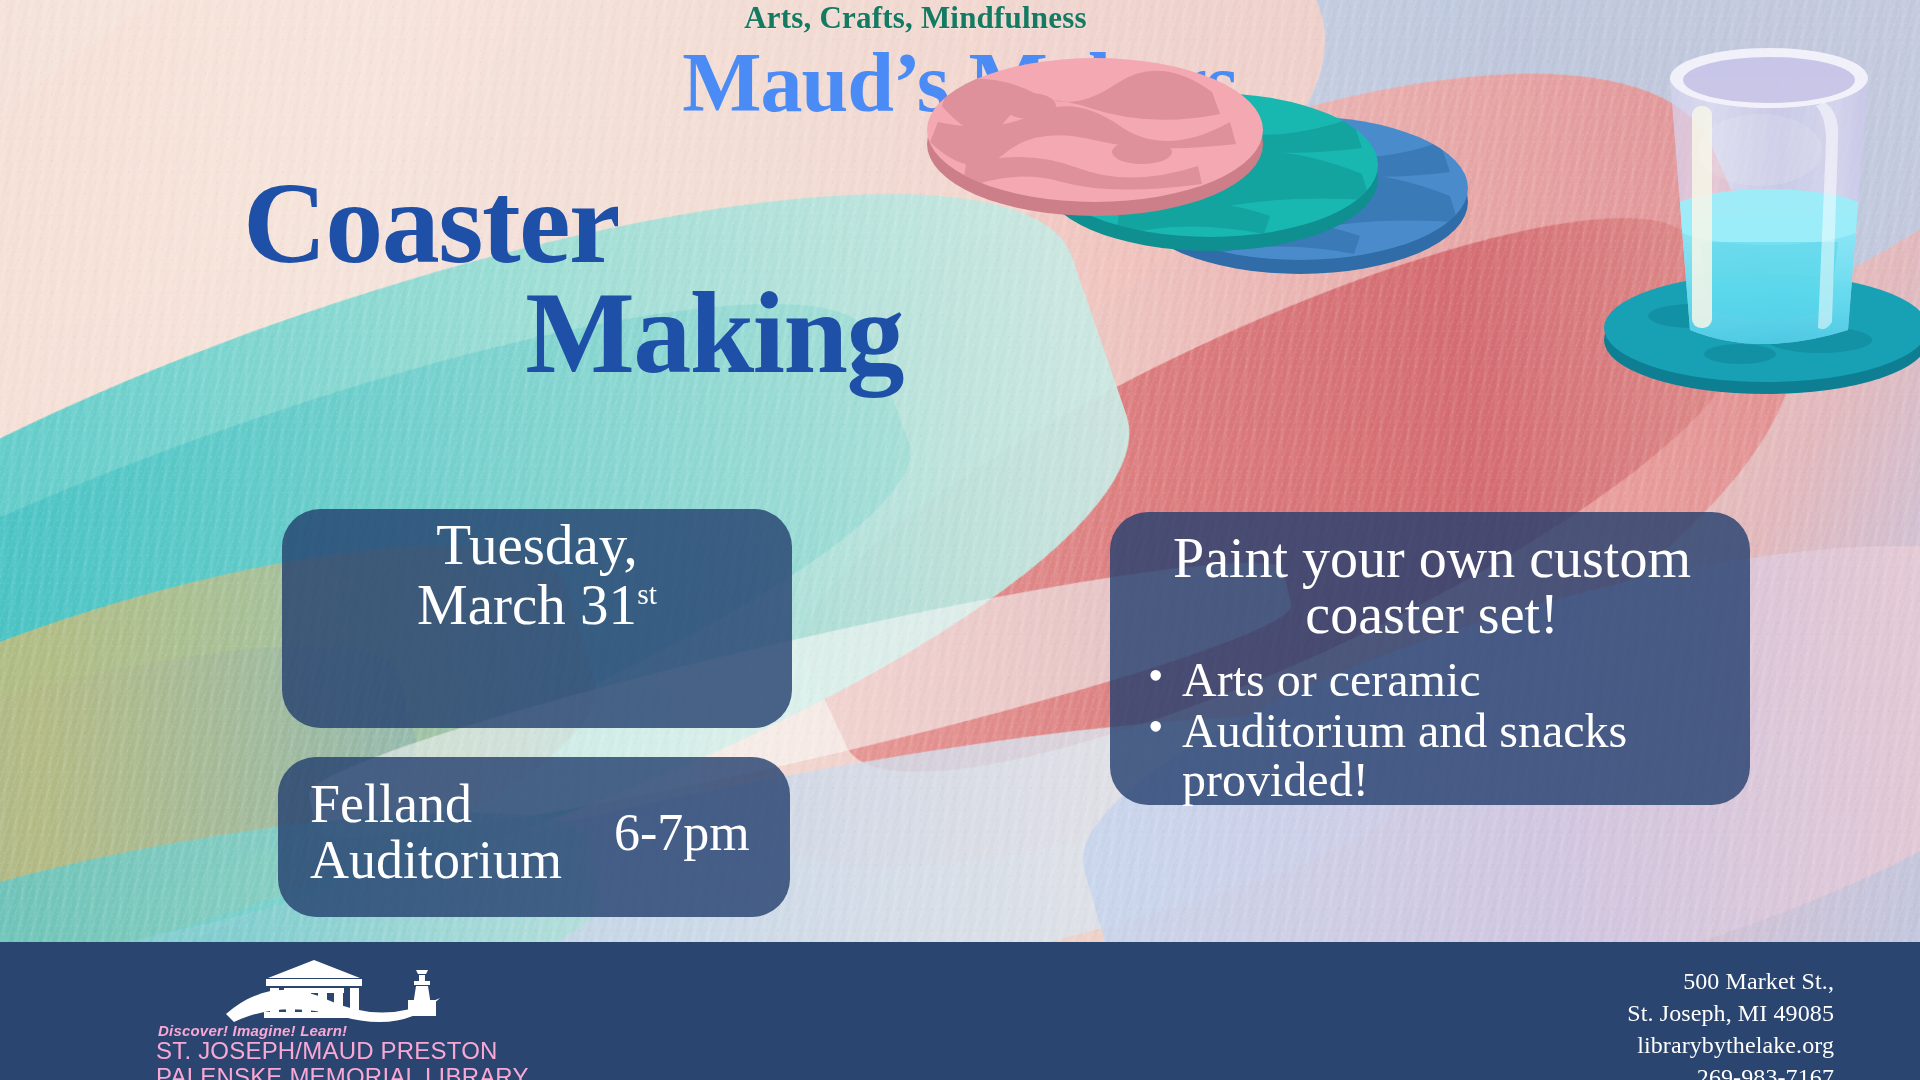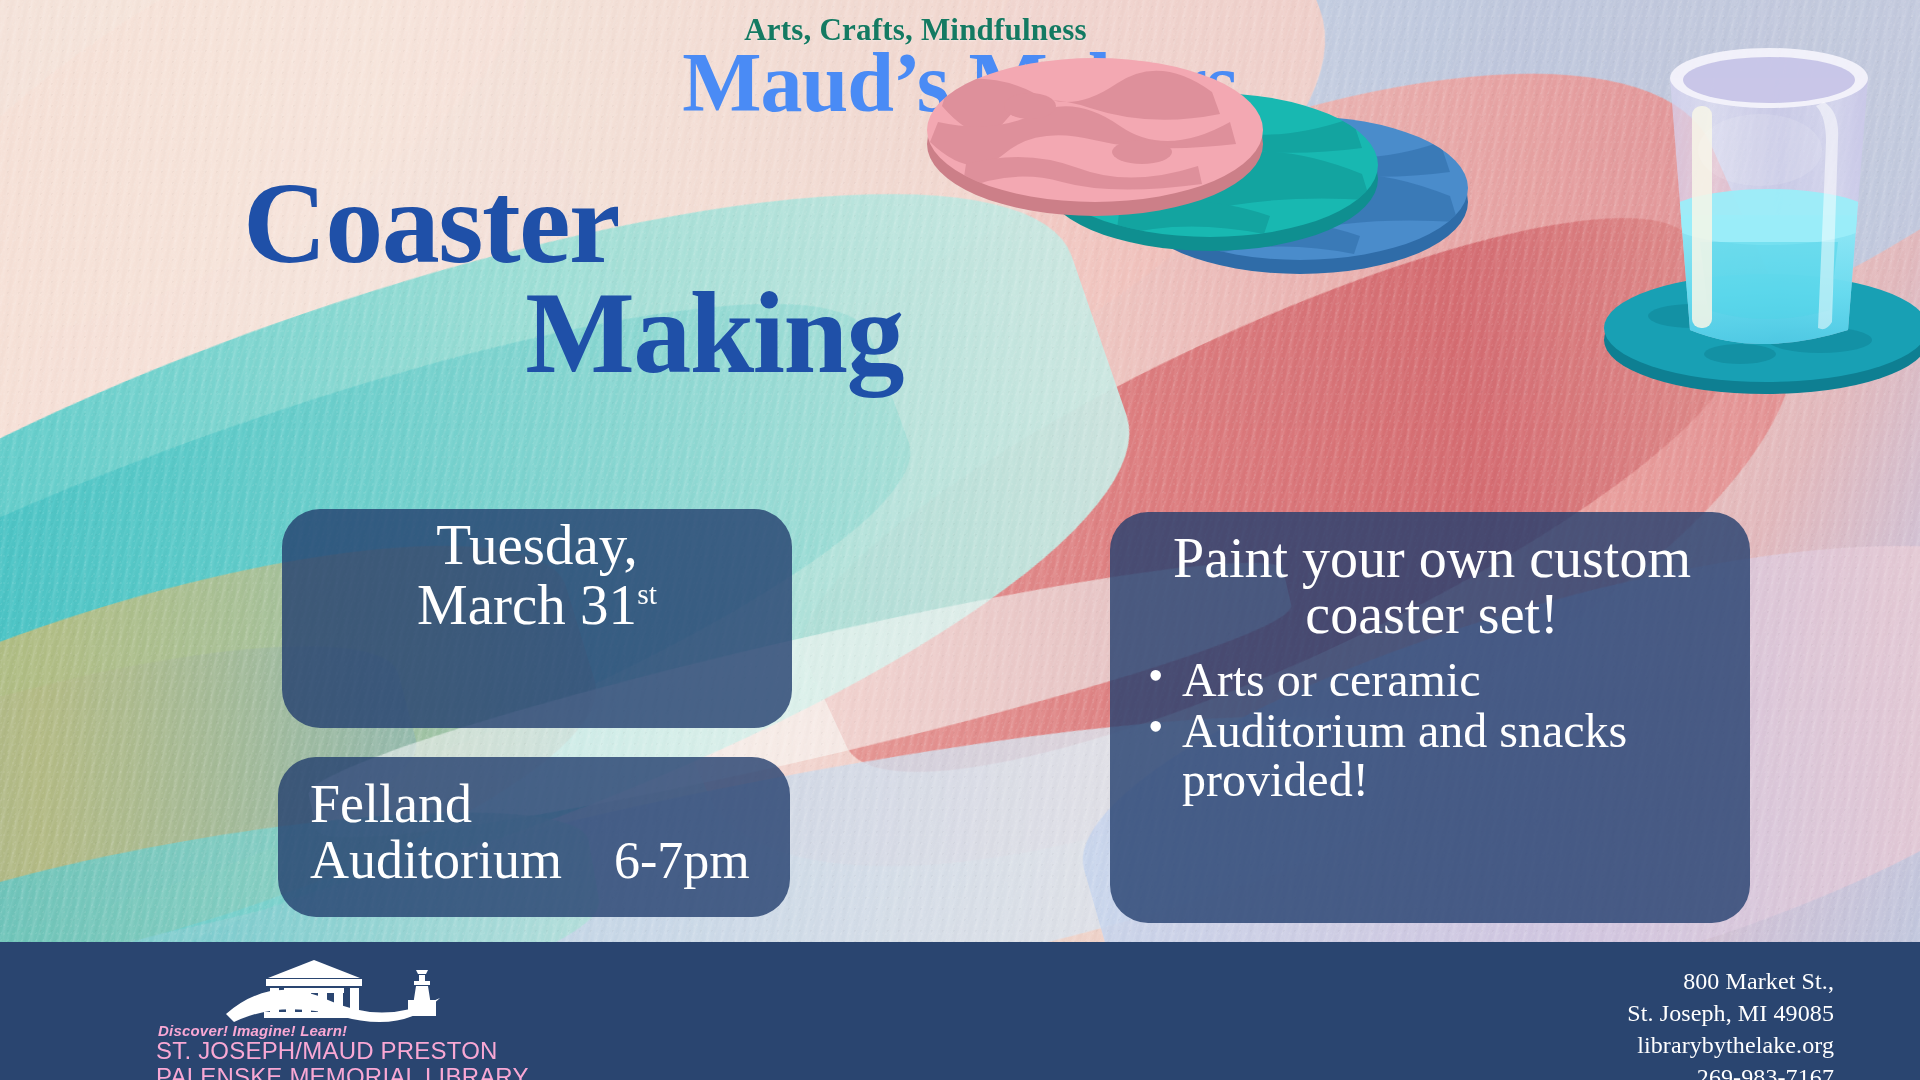--- a/index.html
+++ b/index.html
@@ -132,21 +132,21 @@
     position:absolute; inset:0; pointer-events:none; opacity:.2;
     background-image:
       radial-gradient(circle at 20% 30%, rgba(255,255,255,.35) 0 1px, transparent 1px),
       radial-gradient(circle at 70% 60%, rgba(0,0,0,.12) 0 1px, transparent 1px),
       radial-gradient(circle at 45% 80%, rgba(255,255,255,.3) 0 1px, transparent 1px);
     background-size:7px 7px, 11px 11px, 9px 9px;
   }
 
   
   .tagline {
-    position:absolute; top:12px; left:0; width:1831px;
+    position:absolute; top:0; left:0; width:1831px;
     text-align:center;
     font-size:31px; font-weight:700; letter-spacing:.2px;
     color:#147a62;
     text-shadow:0 1px 2px rgba(255,255,255,.35);
   }
   .brand {
     position:absolute; top:38px; left:0; width:1920px;
     text-align:center;
     font-size:84px; font-weight:700; line-height:1.06;
     color:#4a8bf5;
@@ -181,27 +181,27 @@
   .box-date .line {
     font-size:57px; line-height:1.06; font-weight:400; white-space:nowrap;
   }
   .box-date .line sup { font-size:.52em; vertical-align:super; line-height:0; }
 
   .box-place {
     left:278px; top:757px; width:512px; height:160px;
     padding:20px 10px 20px 32px;
   }
   .place-grid {
-    display:flex; align-items:flex-end; justify-content:flex-start;
+    display:flex; align-items:center; justify-content:flex-start;
   }
   .place-left { font-size:54px; line-height:1.03; white-space:nowrap; }
   .place-time { font-size:52px; line-height:1.05; margin-left:52px; margin-top:2px; white-space:nowrap; }
 
   .box-desc {
-    left:1110px; top:512px; width:640px; height:411px;
+    left:1110px; top:512px; width:640px; height:293px;
     padding:18px 26px 4px 30px;
   }
   .desc-head {
     text-align:center; font-size:56px; line-height:1.0; font-weight:400;
     margin-bottom:14px;
   }
   .desc-list { list-style:none; margin-top:10px; }
   .desc-list li {
     position:relative; padding-left:42px;
     font-size:48px; line-height:1.02; margin-bottom:2px;
@@ -416,21 +416,21 @@
         </svg>
       </div>
       <div class="logo-tag">Discover! Imagine! Learn!</div>
       <div class="logo-name">
         <div>ST. JOSEPH/MAUD PRESTON</div>
         <div>PALENSKE MEMORIAL LIBRARY</div>
       </div>
     </div>
 
     <div class="contact">
-      <div>800 Market St.,</div>
+      <div>500 Market St.,</div>
       <div>St. Joseph, MI 49085</div>
       <div>librarybythelake.org</div>
       <div>269-983-7167</div>
     </div>
 
   </div>
 
 </div>
 
 </body></html>

